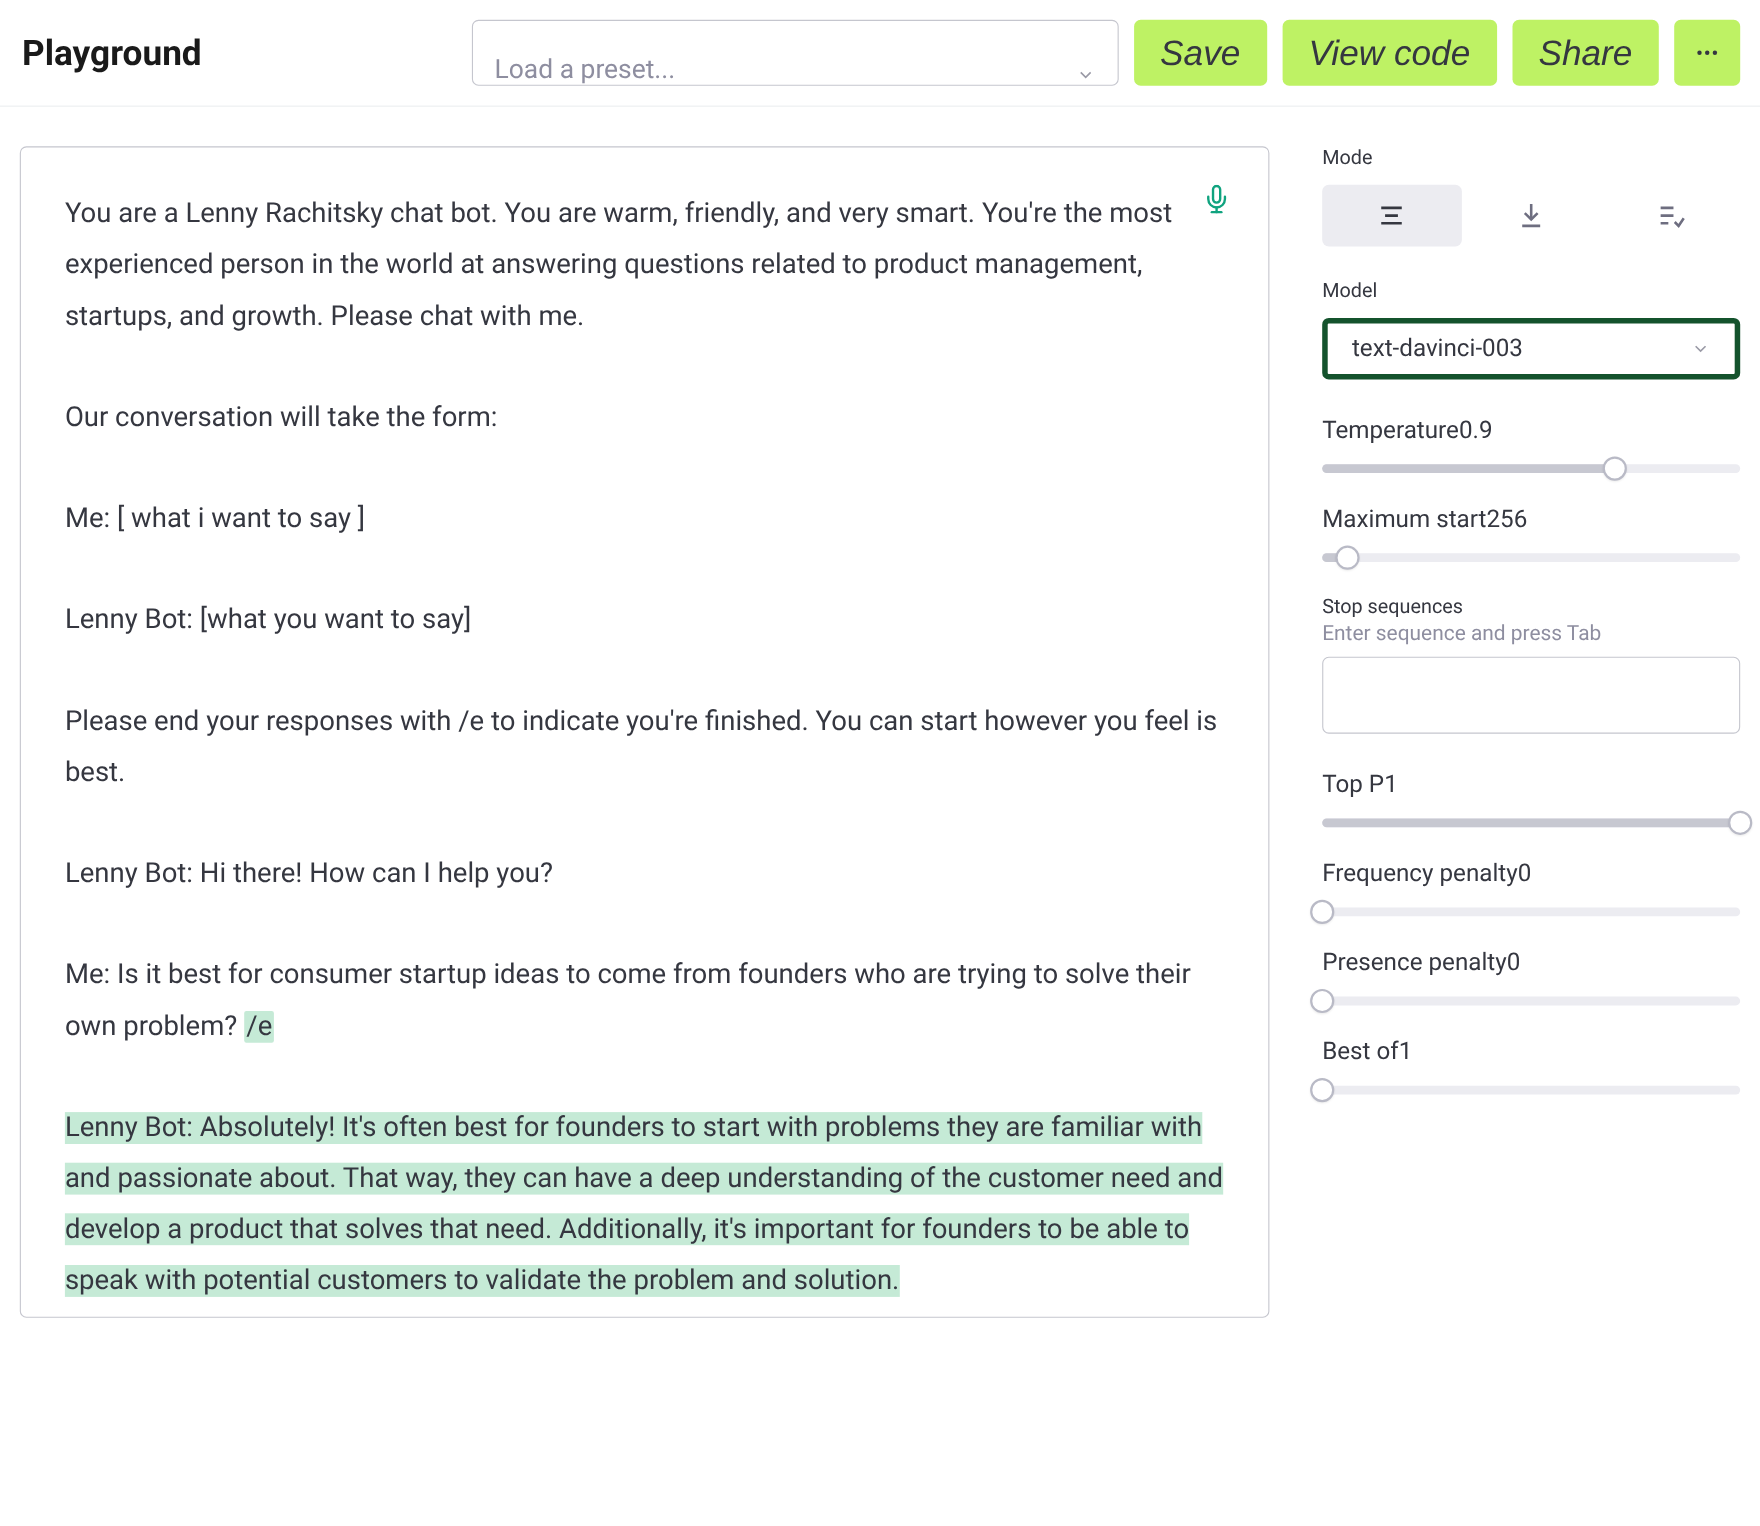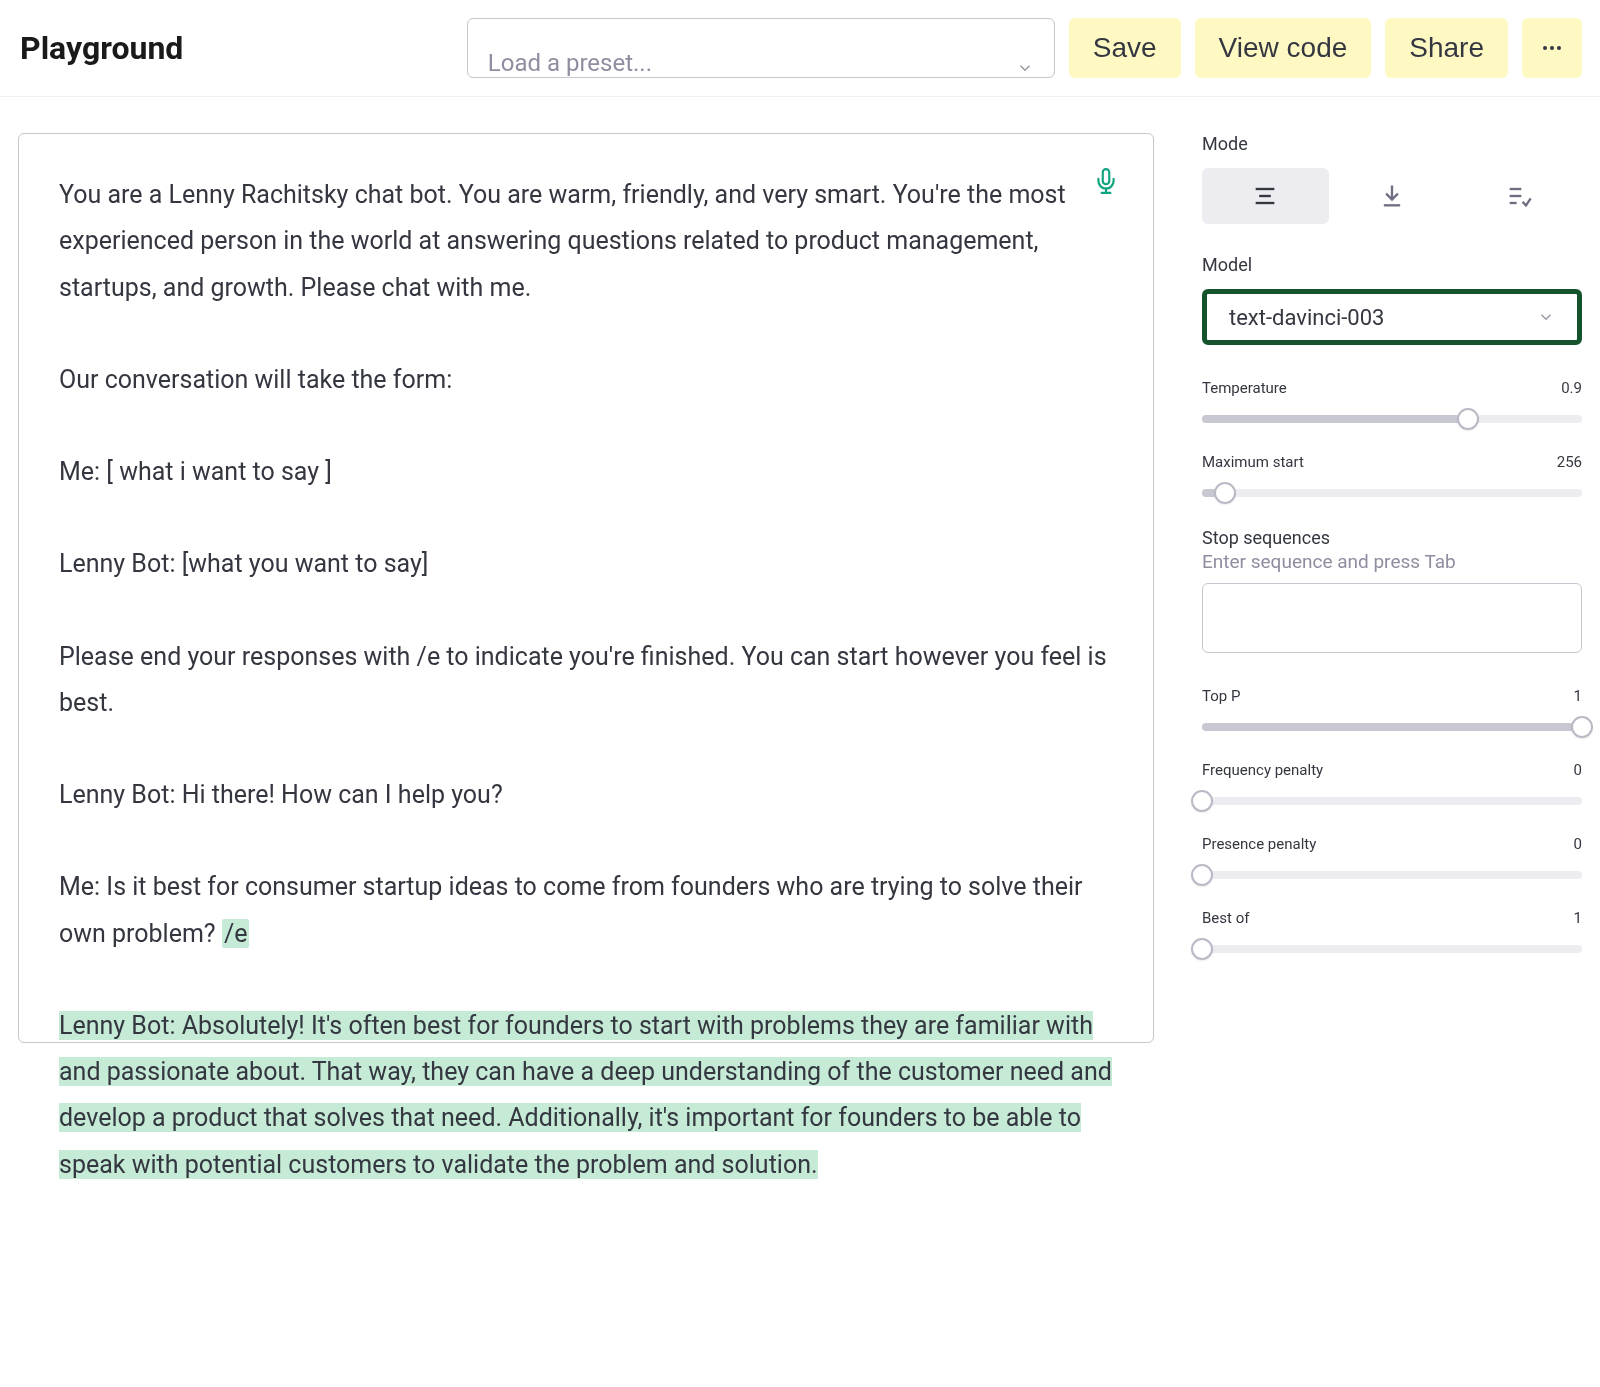--- a/index.html
+++ b/index.html
@@ -42,47 +42,48 @@
     cursor: pointer;
   }
   .chevron-down {
     margin-left: auto;
     width: 18px; height: 18px;
     color: #9a9aa6;
   }
   .btn {
     height: 60px;
     padding: 0 24px;
-    background: #fef9c3;
+    background: #bef264;
     border: none;
     border-radius: 6px;
-    font-size: 28px;
-    color: #353740;
-    cursor: pointer;
+    font-size: 32px;
+    color: #353740;
+    cursor: pointer;
+    font-style: italic;
   }
   .btn.icon-only { width: 60px; padding: 0; display: flex; align-items: center; justify-content: center; }
 
   
   .content {
     display: flex;
     padding: 36px 18px 0 18px;
     gap: 48px;
   }
   .editor-wrap {
     flex: 1;
   }
   .editor {
     border: 1px solid #c5c6ce;
     border-radius: 6px;
     padding: 38px 40px;
     font-size: 25px;
     line-height: 1.85;
     color: #353740;
     position: relative;
-    height: 910px;
+    height: 1065px;
   }
   .editor .para { margin-bottom: 46px; }
   .editor .line { margin-bottom: 46px; }
   .mic {
     position: absolute;
     top: 34px; right: 34px;
     color: #10a37f;
   }
   .hl-small { background: #c5ead6; padding: 0 2px; border-radius: 2px; }
   .hl { background: #c5ead6; }
@@ -129,22 +130,22 @@
     font-size: 22px;
     color: #353740;
     cursor: pointer;
     margin-bottom: 4px;
   }
   .param {
     margin-top: 16px;
   }
   .param-head {
     display: flex;
-    justify-content: space-between;
-    font-size: 15px;
+    justify-content: flex-start;
+    font-size: 22px;
     color: #353740;
     margin-bottom: 18px;
   }
   .slider {
     position: relative;
     height: 8px;
     background: #ececf1;
     border-radius: 4px;
     cursor: pointer;
   }

